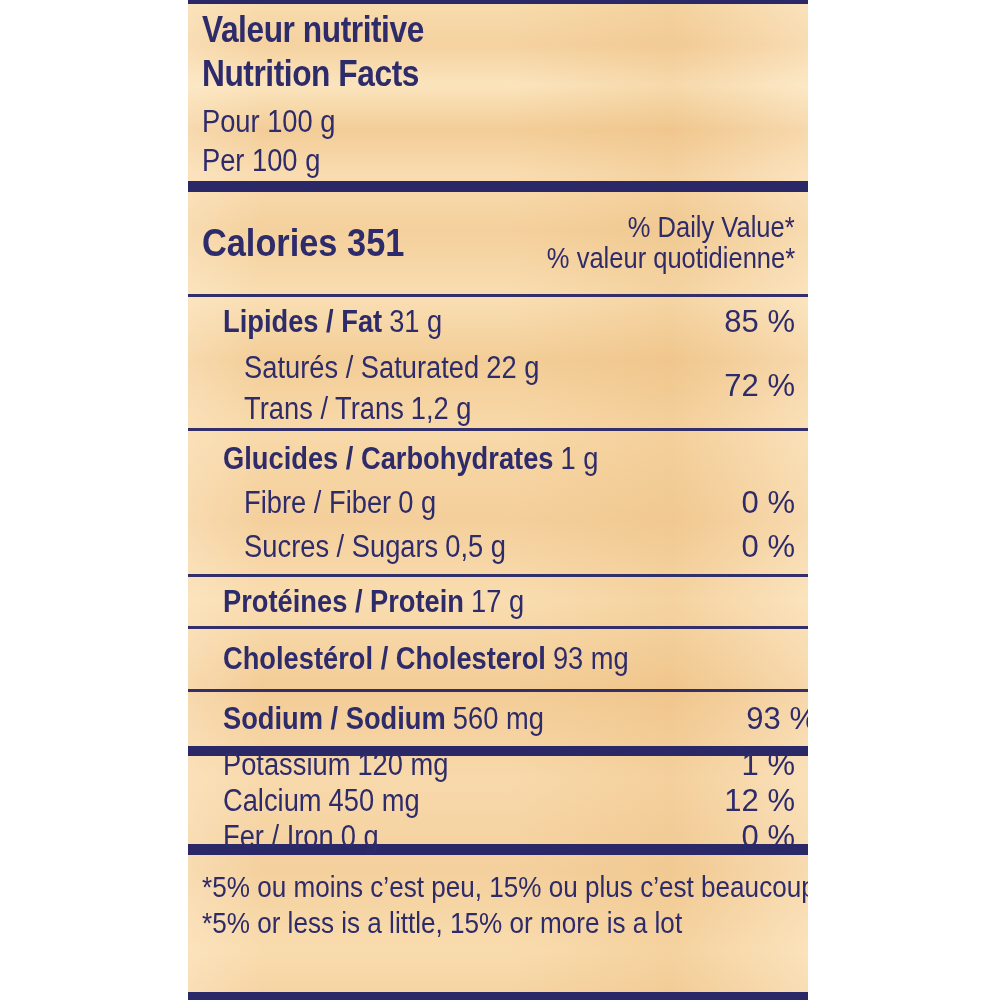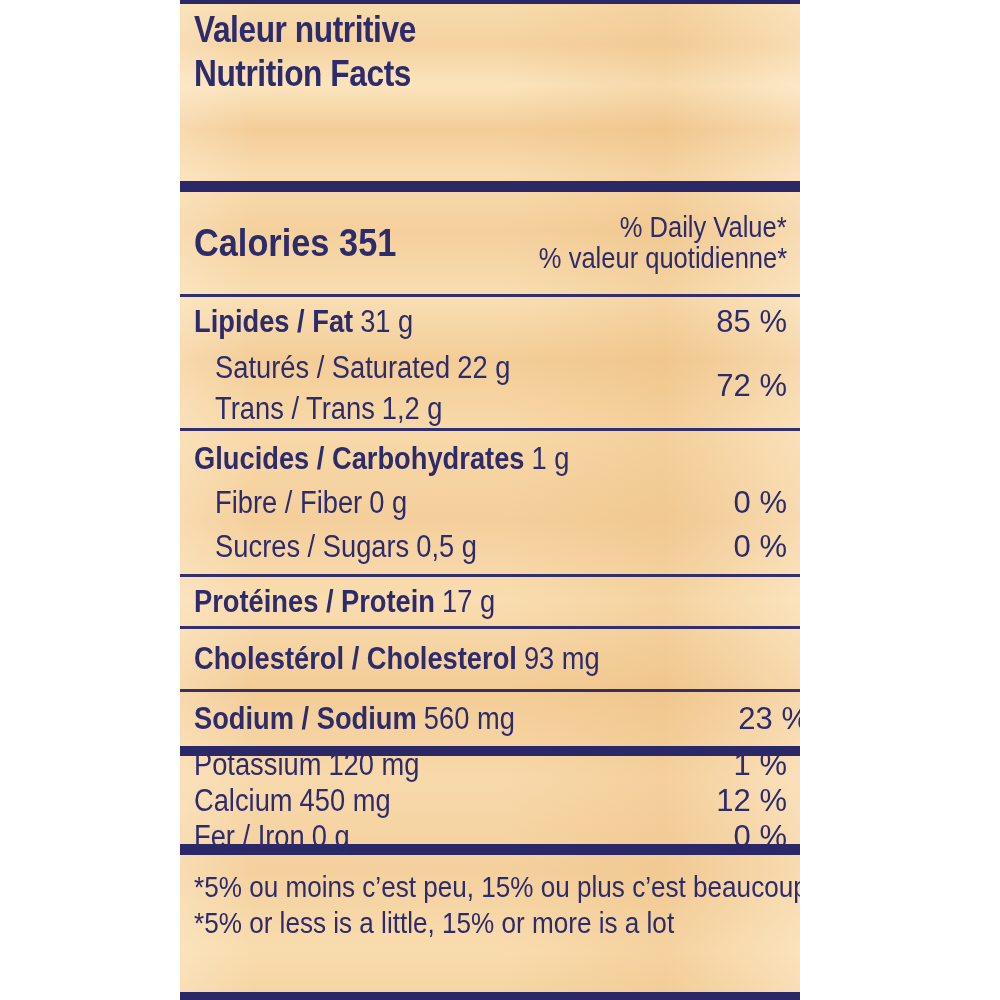--- a/index.html
+++ b/index.html
@@ -2,21 +2,21 @@
 <html><head>
 <meta charset="utf-8">
 <style>
   * { margin:0; padding:0; box-sizing:border-box; }
   html,body { width:1000px; height:1000px; background:#ffffff; overflow:hidden; }
   body { font-family:"Liberation Sans", sans-serif; color:#2e2b6b; }
 
   .page { position:relative; width:1000px; height:1000px; background:#ffffff; }
 
   .panel {
-    position:absolute; left:180px; top:0; width:620px; height:1000px;
+    position:absolute; left:188px; top:0; width:620px; height:1000px;
     display:flex; flex-direction:column; overflow:hidden;
     background-color:#f6d5a4;
     background-image:
       linear-gradient(90deg, rgba(255,240,216,0.35), rgba(255,240,216,0) 12%, rgba(0,0,0,0) 52%, rgba(228,172,100,0.20) 78%, rgba(255,242,220,0.30) 100%),
       linear-gradient(180deg, #f8dcae 0px, #f5d2a0 45px, #fbe4bd 85px, #f3cd98 130px, #f9dcb0 175px, #f4d09c 230px, #f9deb2 300px, #f3cd97 360px, #f8d9a9 430px, #f4cf9b 520px, #f9ddb0 600px, #f3cc96 690px, #f8d9ab 780px, #f4d09d 870px, #f9dcae 950px, #f5d3a1 1000px),
       repeating-linear-gradient(180deg, rgba(255,248,232,0.28) 0px 5px, rgba(0,0,0,0) 5px 13px, rgba(212,156,86,0.16) 13px 17px, rgba(0,0,0,0) 17px 28px);
   }
 
   .bar   { width:100%; background:#2b2868; flex:none; }
   .rule  { width:100%; height:3px; background:#332f6b; flex:none; }
@@ -28,21 +28,21 @@
   .hdr .title { font-size:36px; font-weight:700; line-height:44px; letter-spacing:-0.5px; }
   .hdr .serv  { font-size:31px; line-height:39px; }
   .hdr .servwrap { margin-top:6px; }
 
   .calrow { flex:none; height:102px; display:flex; justify-content:space-between; align-items:center; padding:0 13px 0 14px;gap:45px; }
   .calname { font-size:39px; font-weight:700; }
   .calname .amt { margin-left:11px; font-weight:700; }
   .dvhead { text-align:right; font-size:29px; line-height:31px; }
 
   .sec   { flex:none; padding:0 13px 0 14px; display:flex; flex-direction:column; justify-content:center; }
-  .row   { display:flex; justify-content:space-between; align-items:center; }
+  .row   { display:flex; justify-content:space-between; align-items:center;margin-left:21px; }
   .nm    { font-size:31px; }
   .nm b  { font-weight:700; }
   .nm .amt { margin-left:8px; font-weight:400; }
   .dv    { font-size:31px; white-space:nowrap; }
   .ind   { padding-left:24px; }
 
   .sec-fat  { height:131px; padding-top:4px; }
   .sec-fat .row1 { height:42px; }
   .subgroup { display:flex; justify-content:space-between; align-items:center; flex:1; }
   .sublines .row { height:41px;align-items:flex-end; }
@@ -65,20 +65,24 @@
 <body>
 
 <div class="page">
   <div class="panel">
 
     <div class="bar" style="height:4px"></div>
 
     <div class="hdr">
       <div class="title"><span class="cond">Valeur nutritive</span></div>
       <div class="title"><span class="cond">Nutrition Facts</span></div>
+      <div class="servwrap">
+        <div class="serv"><span class="cond">Pour 100 g</span></div>
+        <div class="serv"><span class="cond">Per 100 g</span></div>
+      </div>
     </div>
 
     <div class="bar" style="height:11px"></div>
 
     <div class="calrow">
       <span class="calname cond"><b>Calories</b><span class="amt">351</span></span>
       <div class="dvhead">
         <div><span class="condR">% Daily Value*</span></div>
         <div><span class="condR">% valeur quotidienne*</span></div>
       </div>
@@ -134,21 +138,21 @@
       <div class="row">
         <span class="nm cond"><b>Cholestérol / Cholesterol</b><span class="amt">93 mg</span></span>
       </div>
     </div>
 
     <div class="rule"></div>
 
     <div class="sec sec-sodium">
       <div class="row">
         <span class="nm cond"><b>Sodium / Sodium</b><span class="amt">560 mg</span></span>
-        <span class="dv dv-clip">23 %</span>
+        <span class="dv dv-clip">93 %</span>
       </div>
     </div>
 
     <div class="bar" style="height:10px"></div>
 
     <div class="sec sec-minerals">
       <div class="row">
         <span class="nm cond"><span>Potassium</span><span class="amt">120 mg</span></span>
         <span class="dv">1 %</span>
       </div>

